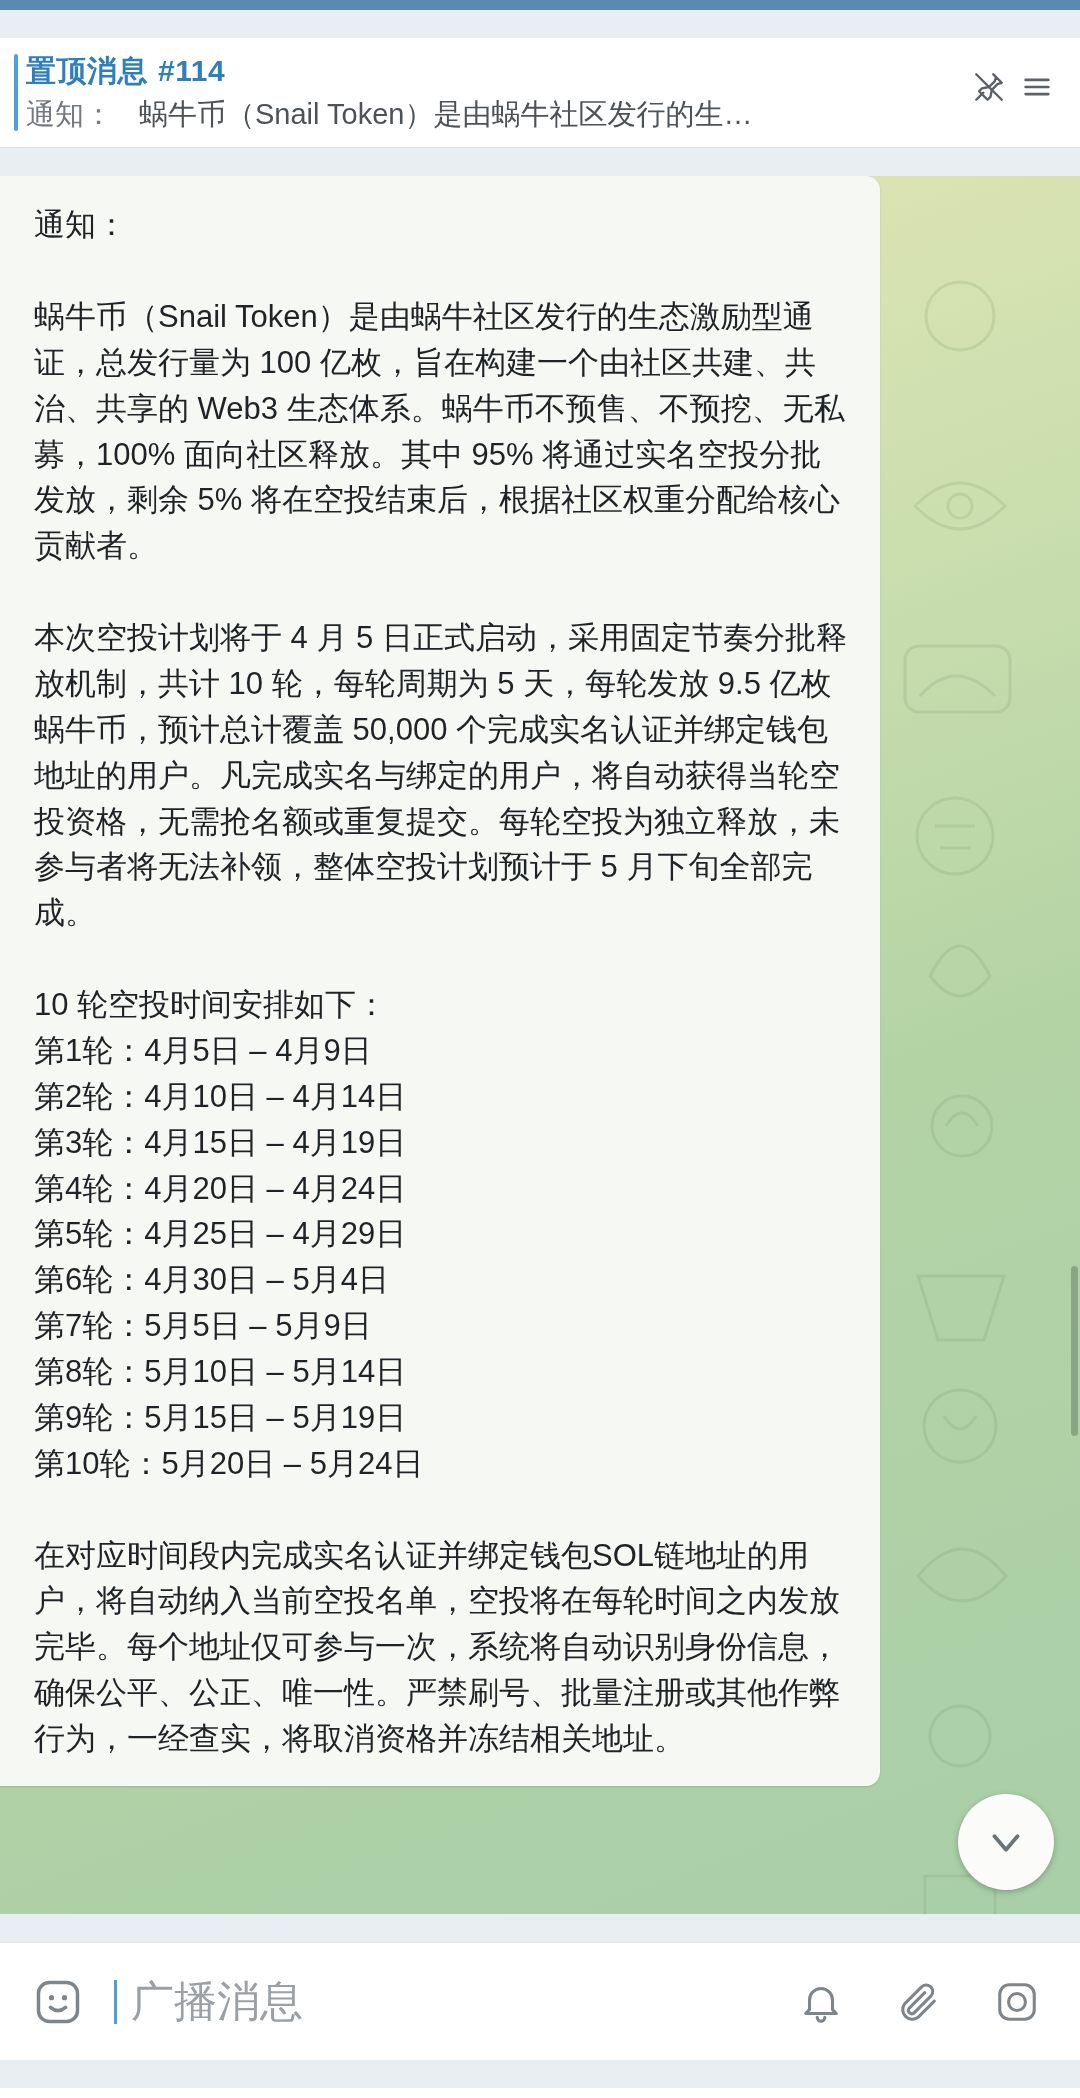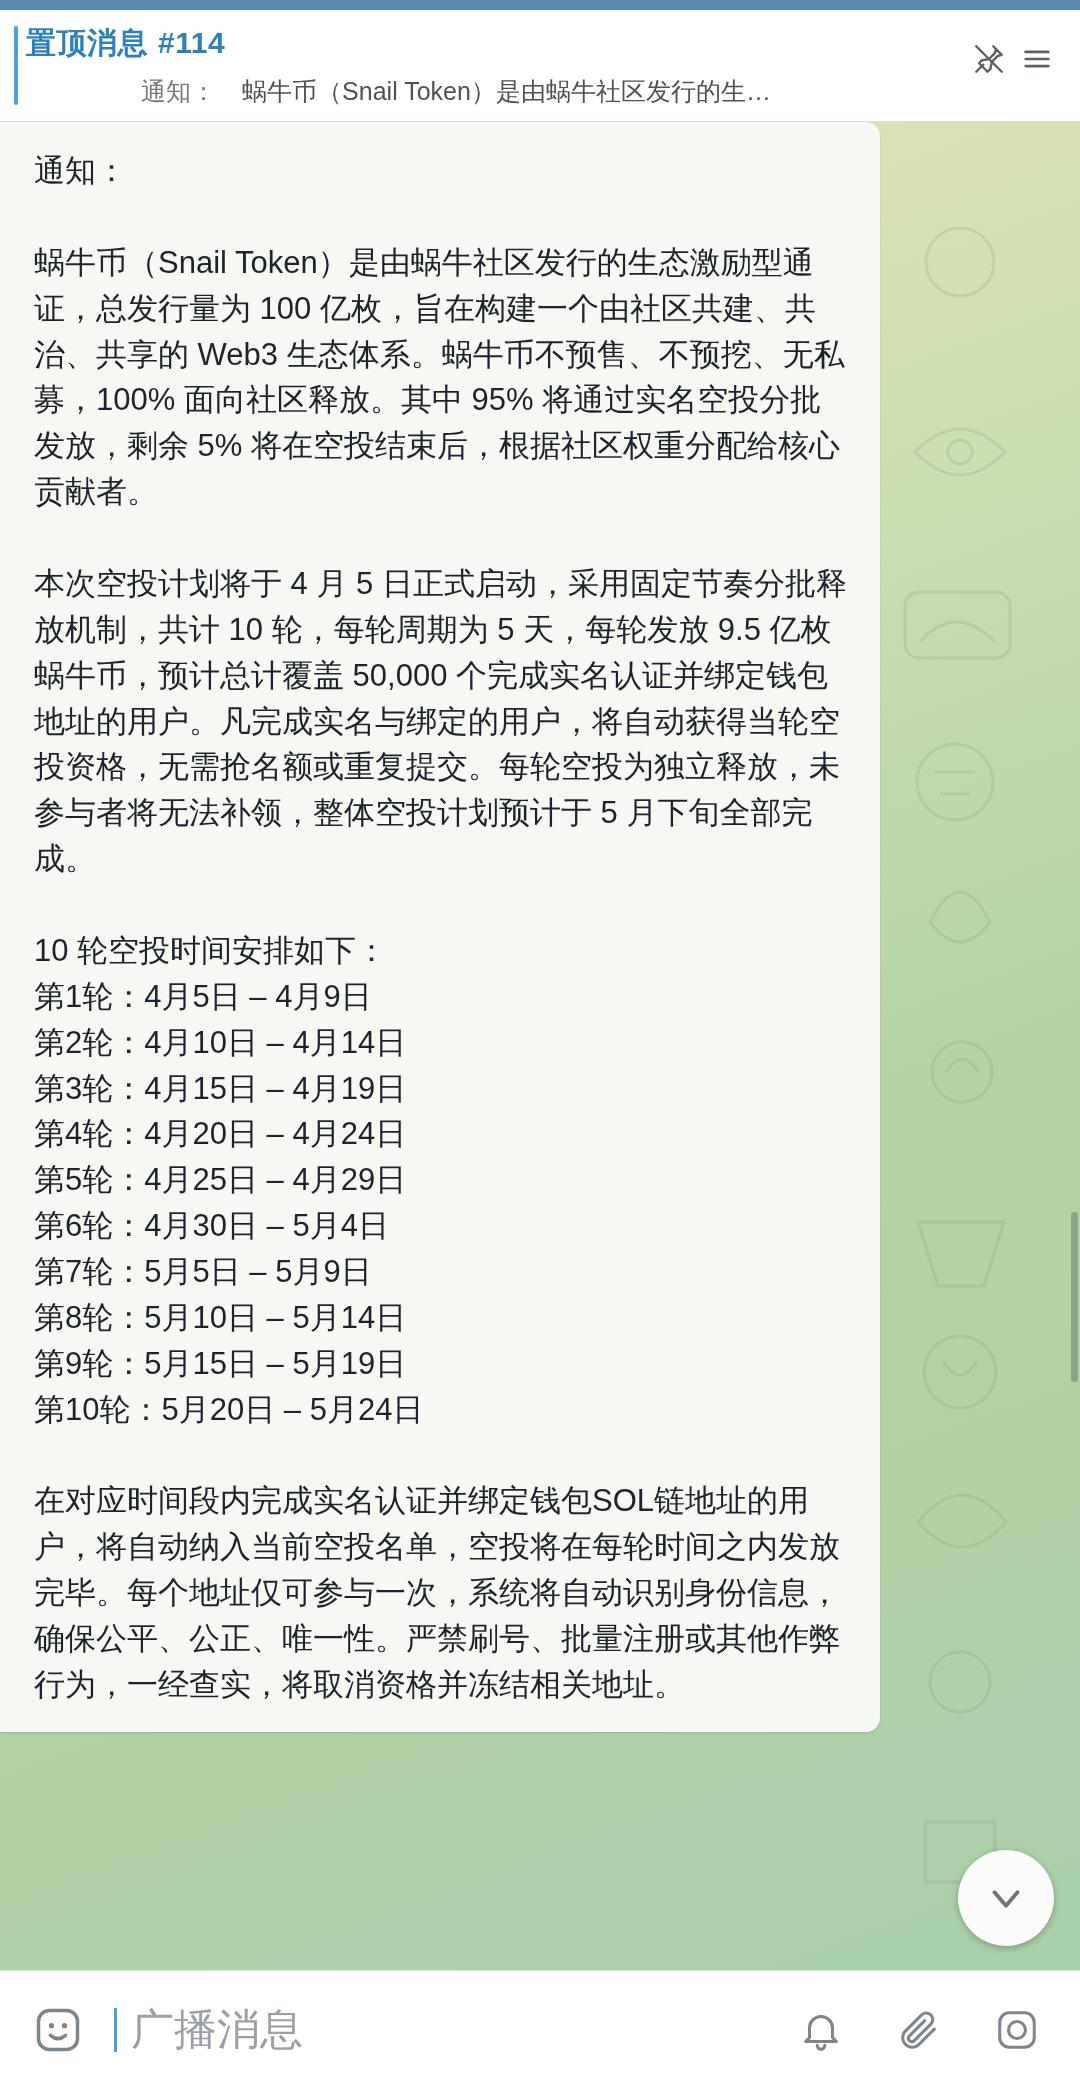--- a/index.html
+++ b/index.html
@@ -13,20 +13,21 @@
     font-family: "Liberation Sans", "DejaVu Sans", sans-serif;
     overflow: hidden;
     position: relative;
   }
   .app {
     position: absolute;
     inset: 0;
     display: flex;
     flex-direction: column;
     background: #e9eef2;
+    gap: 28px;
   }
 
   
   .status-strip {
     height: 10px;
     background: #5b8ab0;
     flex: 0 0 auto;
   }
 
   
@@ -54,29 +55,28 @@
     color: #2f80b8;
     letter-spacing: 0.5px;
     line-height: 1.25;
     white-space: nowrap;
   }
   .pinned-title .pin-index {
     color: #2f80b8;
     margin-left: 10px;
   }
   .pinned-sub {
-    margin-top: 13px;
-    font-size: 25px;
+    margin-top: 6px;
+    font-size: 29px;
     color: #4d5257;
     line-height: 1.3;
     white-space: nowrap;
     overflow: hidden;
     text-overflow: ellipsis;
     max-width: 860px;
-    text-align: center;
   }
   .pinned-sub .sub-label {
     color: #73797e;
     margin-right: 26px;
   }
   .pinned-actions {
     position: absolute;
     right: 20px;
     top: 26px;
     display: flex;

